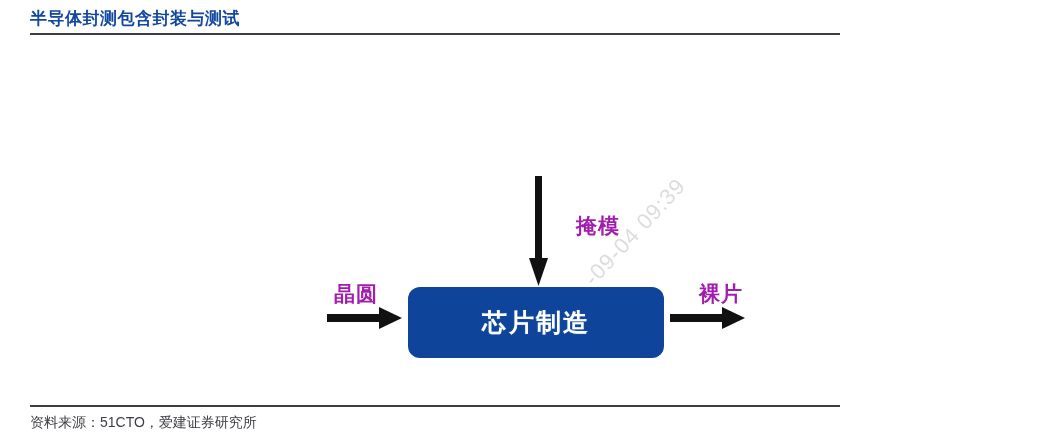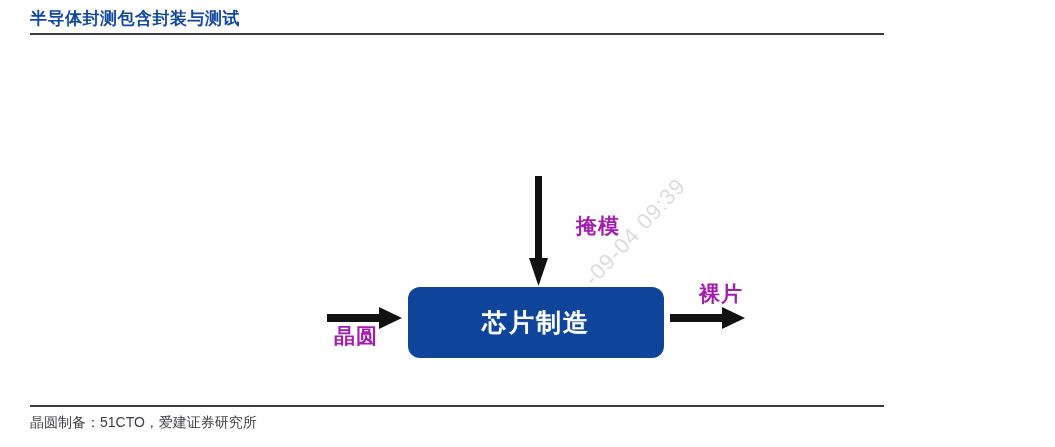--- a/index.html
+++ b/index.html
@@ -9,21 +9,20 @@
   }
   body {
     font-family: "Liberation Sans", "DejaVu Sans", sans-serif;
   }
   #page {
     position: relative;
     width: 840px;
     height: 447px;
     background: #ffffff;
     overflow: hidden;
-    padding-left: 44px;
   }
 
   
   .title {
     position: absolute;
     left: 30px;
     top: 7px;
     font-size: 17px;
     font-weight: bold;
     color: #12479f;
@@ -106,21 +105,21 @@
   
   .edge-label {
     position: absolute;
     font-size: 21px;
     font-weight: bold;
     color: #a21caf;
     white-space: nowrap;
     letter-spacing: 1px;
   }
   .label-mask  { left: 576px; top: 172px; }
-  .label-wafer { left: 334px; top: 240px; margin-top: 42px; }
+  .label-wafer { left: 334px; top: 240px; }
   .label-die   { left: 677px; top: 240px; margin-left: 22px; }
 
   
   .watermark {
     position: absolute;
     left: 598px;
     top: 225px;
     font-size: 22px;
     color: #c8c8c8;
     opacity: 0.62;
@@ -165,15 +164,15 @@
       <polygon points="52,3 52,25 75,14" fill="#111111"></polygon>
     </svg>
 
     <div class="edge-label label-mask">掩模</div>
     <div class="edge-label label-wafer">晶圆</div>
     <div class="edge-label label-die">裸片</div>
 
   </div>
 
   <div class="footer-rule"></div>
-  <div class="footer-text">晶圆制备：51CTO，爱建证券研究所</div>
+  <div class="footer-text">资料来源：51CTO，爱建证券研究所</div>
 
 </div>
 
 </body></html>

